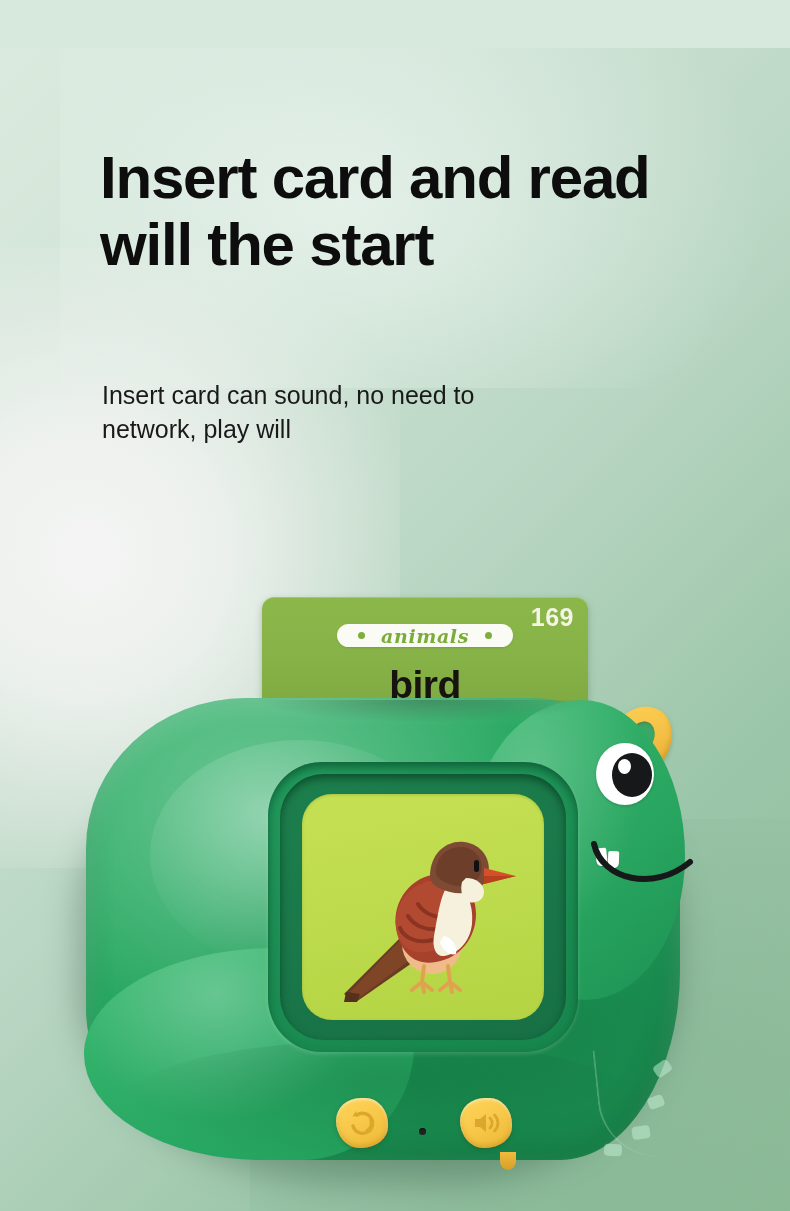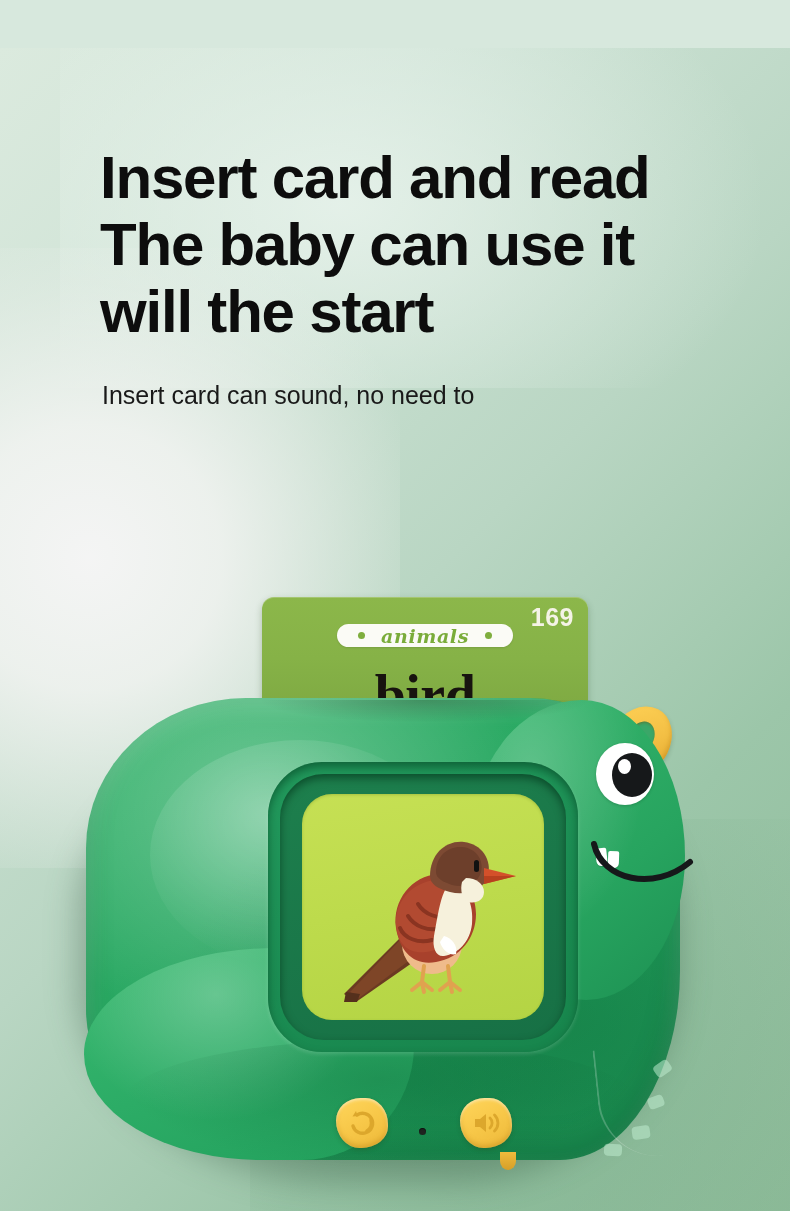--- a/index.html
+++ b/index.html
@@ -97,24 +97,23 @@
   .card-badge .dot.r { margin-left:16px; }
   .card-badge .txt {
     font-family:"DejaVu Serif", serif;
     font-style:italic; font-weight:bold;
     font-size:19px; color:#7aac3a;
     letter-spacing:0.6px;
   }
   .card-word {
     position:absolute; left:0; right:0; top:66px;
     text-align:center;
-    font-size:56px; font-weight:bold;
+    font-size:39px; font-weight:bold;
     color:#17130f;
     letter-spacing:-0.5px;
-    font-family:Liberation Serif, serif;
   }
   .card-ground-shadow {
     position:absolute; left:262px; top:160px;
     width:326px; height:22px;
     background:radial-gradient(ellipse at 50% 0%, rgba(20,50,25,0.30) 0%, rgba(20,50,25,0) 72%);
   }
 
   
   .body-shadow {
     position:absolute; left:72px; top:180px;
@@ -306,26 +305,26 @@
 
 <div id="stage">
 
   <div class="bg-base"></div>
   <div class="bg-glow-top"></div>
   <div class="bg-glow-left"></div>
   <div class="bg-glow-br"></div>
 
   <div class="headline">
     <span class="hl">Insert card and read</span>
-    <span class="hl">The baby can use it</span>
     <span class="hl">will the start</span>
   </div>
 
   <div class="subline">
     <span class="sl">Insert card can sound, no need to</span>
+    <span class="sl">network, play will</span>
   </div>
 
   <div id="product">
 
     <div class="layer">
 
       <div class="body-shadow"></div>
 
       <div class="spike s1">
           <span class="inset"></span>

